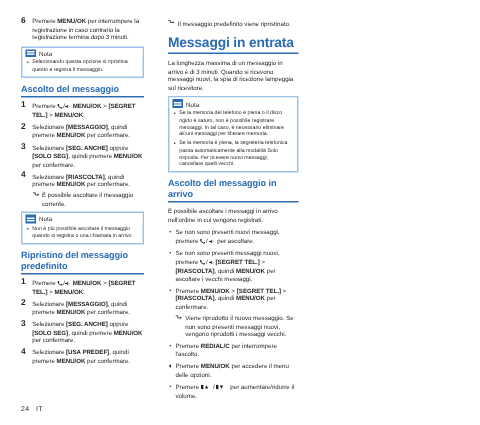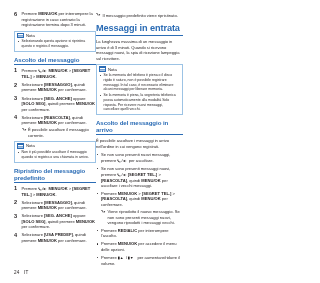--- a/index.html
+++ b/index.html
@@ -9,21 +9,21 @@
     font-family:"Liberation Sans", sans-serif;
     color:#231f20;
     overflow:hidden;
     position:relative;
   }
   .page{
     position:absolute;inset:0;
     padding:11px 10px 0 14px;
     box-sizing:border-box;
     display:flex;
-    gap:0;
+    gap:16px;
   }
   .col{width:82px;flex:0 0 82px;}
   .col.right{width:87px;flex:0 0 87px;}
 
   
   .h-section{
     color:#2b6cb5;
     font-size:6.1px;
     line-height:7px;
     font-weight:bold;

